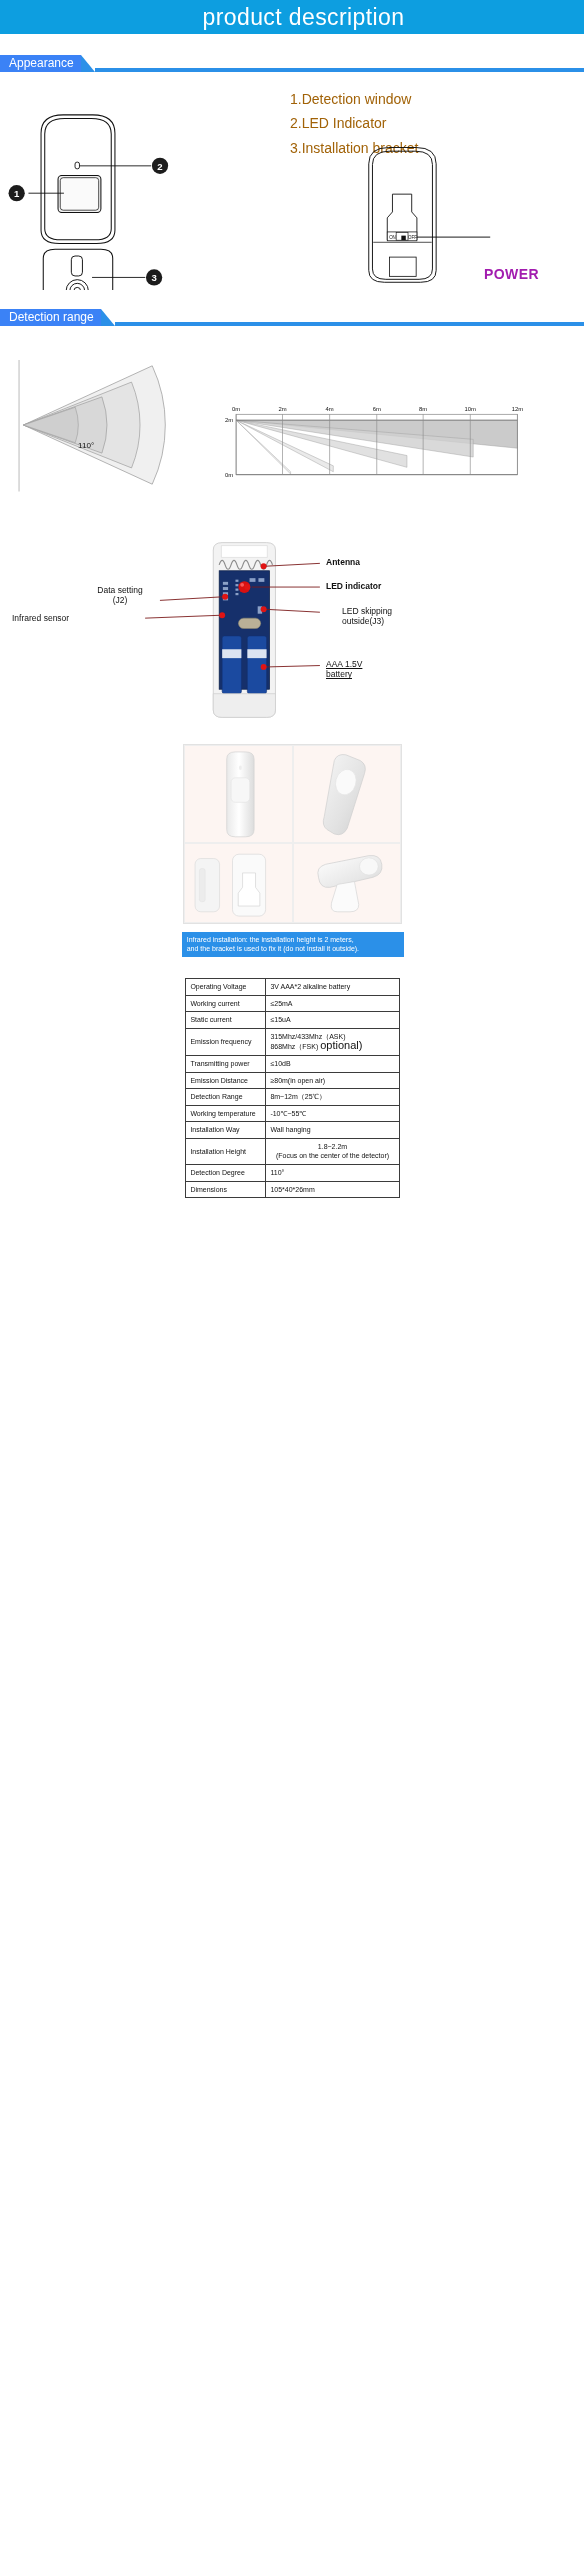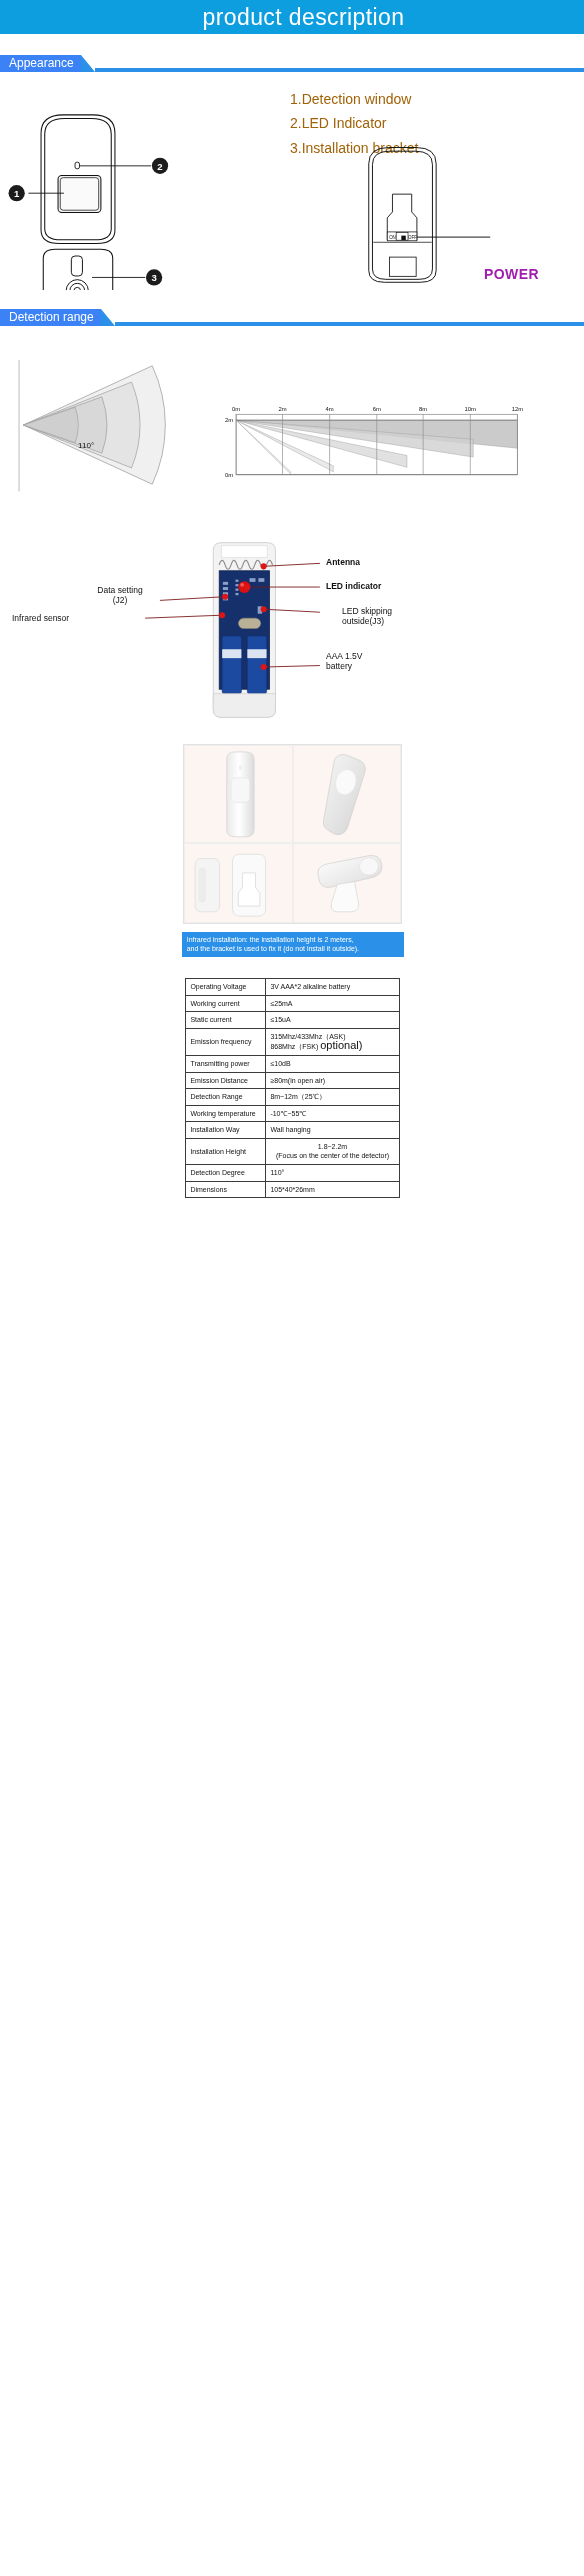--- a/index.html
+++ b/index.html
@@ -378,21 +378,21 @@
       <span>(J2)</span>
     </div>
 
     <div class="pcb-label" style="left:12px; top:72px;">Infrared sensor</div>
 
     <div class="pcb-label" style="left:342px; top:65px;">
       <span>LED skipping</span><br>
       <span>outside(J3)</span>
     </div>
 
-    <div class="pcb-label" style="left:326px; top:110px;">
+    <div class="pcb-label" style="left:326px; top:118px;text-decoration:underline;">
       <span>AAA 1.5V</span><br>
       <span>battery</span>
     </div>
   </div>
 
   <div style="height:9px"></div>
 
   <div class="product-display">
     <div class="photo-grid">
 

